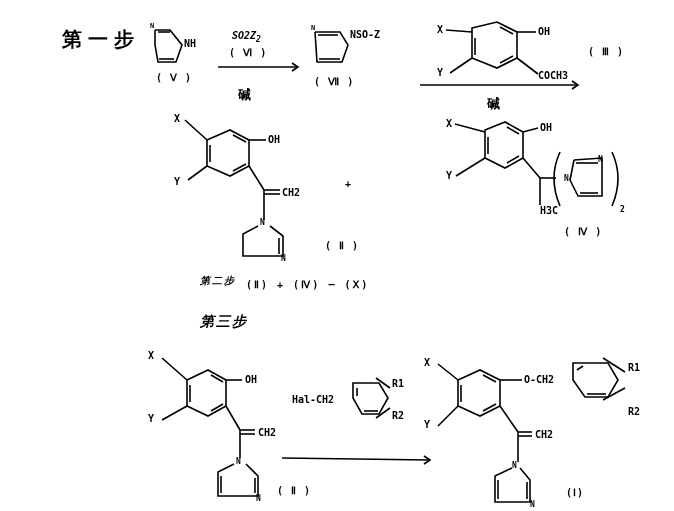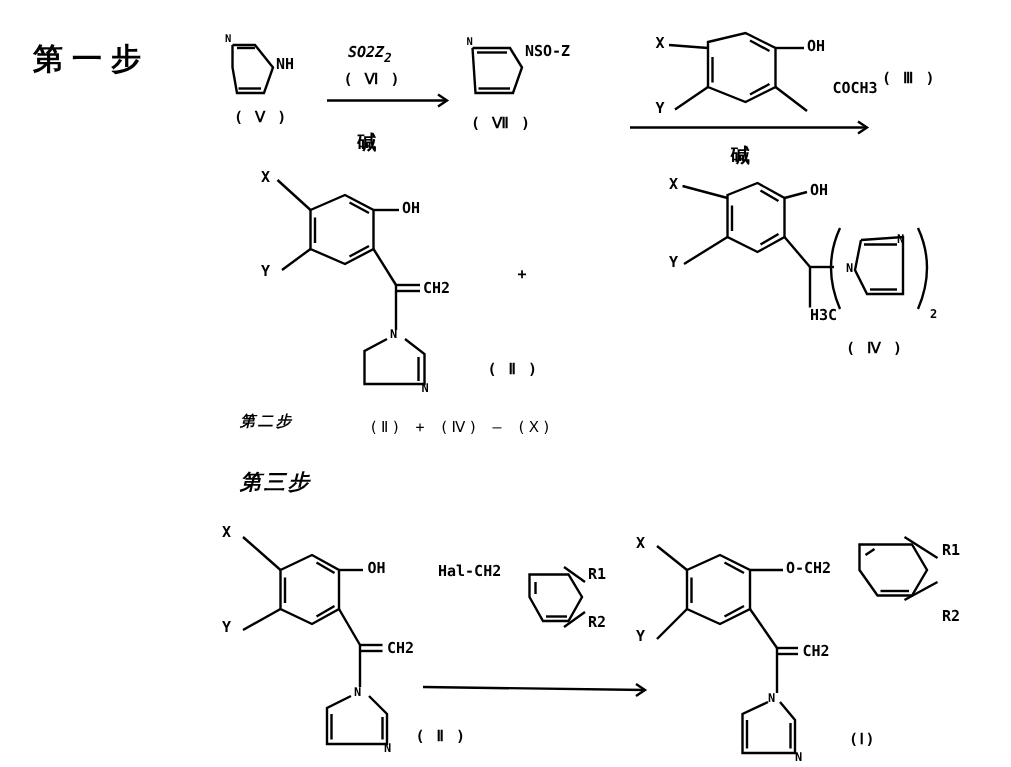--- a/index.html
+++ b/index.html
@@ -1,26 +1,26 @@
 <!DOCTYPE html>
 <html><head>
 <meta charset="utf-8">
 <style>
   html, body { margin:0; padding:0; background:#ffffff; }
   body { width:674px; height:511px; position:relative; overflow:hidden;
          font-family:"DejaVu Sans Mono", monospace; color:#000; }
   .abs { position:absolute; white-space:nowrap; }
-  .step-title { font-family:"DejaVu Sans", sans-serif; font-weight:bold; }
+  .step-title { font-family:"DejaVu Sans", sans-serif; font-weight:bold;margin-left:40px; }
   .step1 { left:22px; top:26px; font-size:20px; letter-spacing:6px; }
   .step2 { left:160px; top:274px; font-size:10px; font-style:italic; letter-spacing:2px; }
   .step3 { left:160px; top:313px; font-size:14px; font-style:italic; letter-spacing:2px; }
   .lbl { font-size:10px; font-weight:bold; font-family:"DejaVu Sans Mono", monospace; }
   .cmp { font-size:10px; font-weight:bold; letter-spacing:1px; }
   .cond { font-size:13px; font-weight:bold; font-family:"DejaVu Sans", sans-serif; }
-  .eq { font-size:10px; font-weight:normal; letter-spacing:2px;text-align:center; }
+  .eq { font-size:10px; font-weight:bold; letter-spacing:2px;text-align:center; }
   svg.scheme { position:absolute; left:0; top:0; }
   svg.scheme line, svg.scheme path, svg.scheme polyline, svg.scheme polygon {
     stroke:#000; stroke-width:1.6; fill:none; }
 </style>
 </head>
 <body>
 
 <div class="abs step-title step1">第一步</div>
 <div class="abs step-title step2">第二步</div>
 <div class="abs step-title step3">第三步</div>
@@ -163,21 +163,21 @@
 <div class="abs cmp" style="left:229px;top:47px;">( Ⅵ )</div>
 <div class="abs cond" style="left:238px;top:86px;">碱</div>
 
 <div class="abs lbl" style="left:350px;top:29px;">NSO-Z</div>
 <div class="abs lbl" style="left:311px;top:24px;font-size:7px;">N</div>
 <div class="abs cmp" style="left:314px;top:76px;">( Ⅶ )</div>
 
 <div class="abs lbl" style="left:437px;top:24px;">X</div>
 <div class="abs lbl" style="left:437px;top:67px;">Y</div>
 <div class="abs lbl" style="left:538px;top:26px;">OH</div>
-<div class="abs lbl" style="left:538px;top:54px;margin-left:17px;">COCH3</div>
+<div class="abs lbl" style="left:538px;top:70px;">COCH3</div>
 <div class="abs cmp" style="left:588px;top:46px;">( Ⅲ )</div>
 <div class="abs cond" style="left:487px;top:95px;">碱</div>
 
 <div class="abs lbl" style="left:174px;top:113px;">X</div>
 <div class="abs lbl" style="left:174px;top:176px;">Y</div>
 <div class="abs lbl" style="left:268px;top:134px;">OH</div>
 <div class="abs lbl" style="left:282px;top:187px;">CH2</div>
 <div class="abs lbl" style="left:260px;top:218px;font-size:8px;">N</div>
 <div class="abs lbl" style="left:281px;top:254px;font-size:8px;">N</div>
 <div class="abs lbl" style="left:345px;top:178px;">+</div>
@@ -193,21 +193,21 @@
 <div class="abs cmp" style="left:564px;top:226px;">( Ⅳ )</div>
 
 <div class="abs lbl" style="left:148px;top:350px;">X</div>
 <div class="abs lbl" style="left:148px;top:413px;">Y</div>
 <div class="abs lbl" style="left:245px;top:374px;">OH</div>
 <div class="abs lbl" style="left:258px;top:427px;">CH2</div>
 <div class="abs lbl" style="left:236px;top:457px;font-size:8px;">N</div>
 <div class="abs lbl" style="left:256px;top:494px;font-size:8px;">N</div>
 <div class="abs cmp" style="left:277px;top:485px;">( Ⅱ )</div>
 
-<div class="abs lbl" style="left:292px;top:376px;">Hal-CH2</div>
+<div class="abs lbl" style="left:292px;top:394px;">Hal-CH2</div>
 <div class="abs lbl" style="left:392px;top:378px;">R1</div>
 <div class="abs lbl" style="left:392px;top:410px;">R2</div>
 
 <div class="abs lbl" style="left:424px;top:357px;">X</div>
 <div class="abs lbl" style="left:424px;top:419px;">Y</div>
 <div class="abs lbl" style="left:524px;top:374px;">O-CH2</div>
 <div class="abs lbl" style="left:535px;top:429px;">CH2</div>
 <div class="abs lbl" style="left:512px;top:461px;font-size:8px;">N</div>
 <div class="abs lbl" style="left:530px;top:500px;font-size:8px;">N</div>
 <div class="abs lbl" style="left:628px;top:362px;">R1</div>

